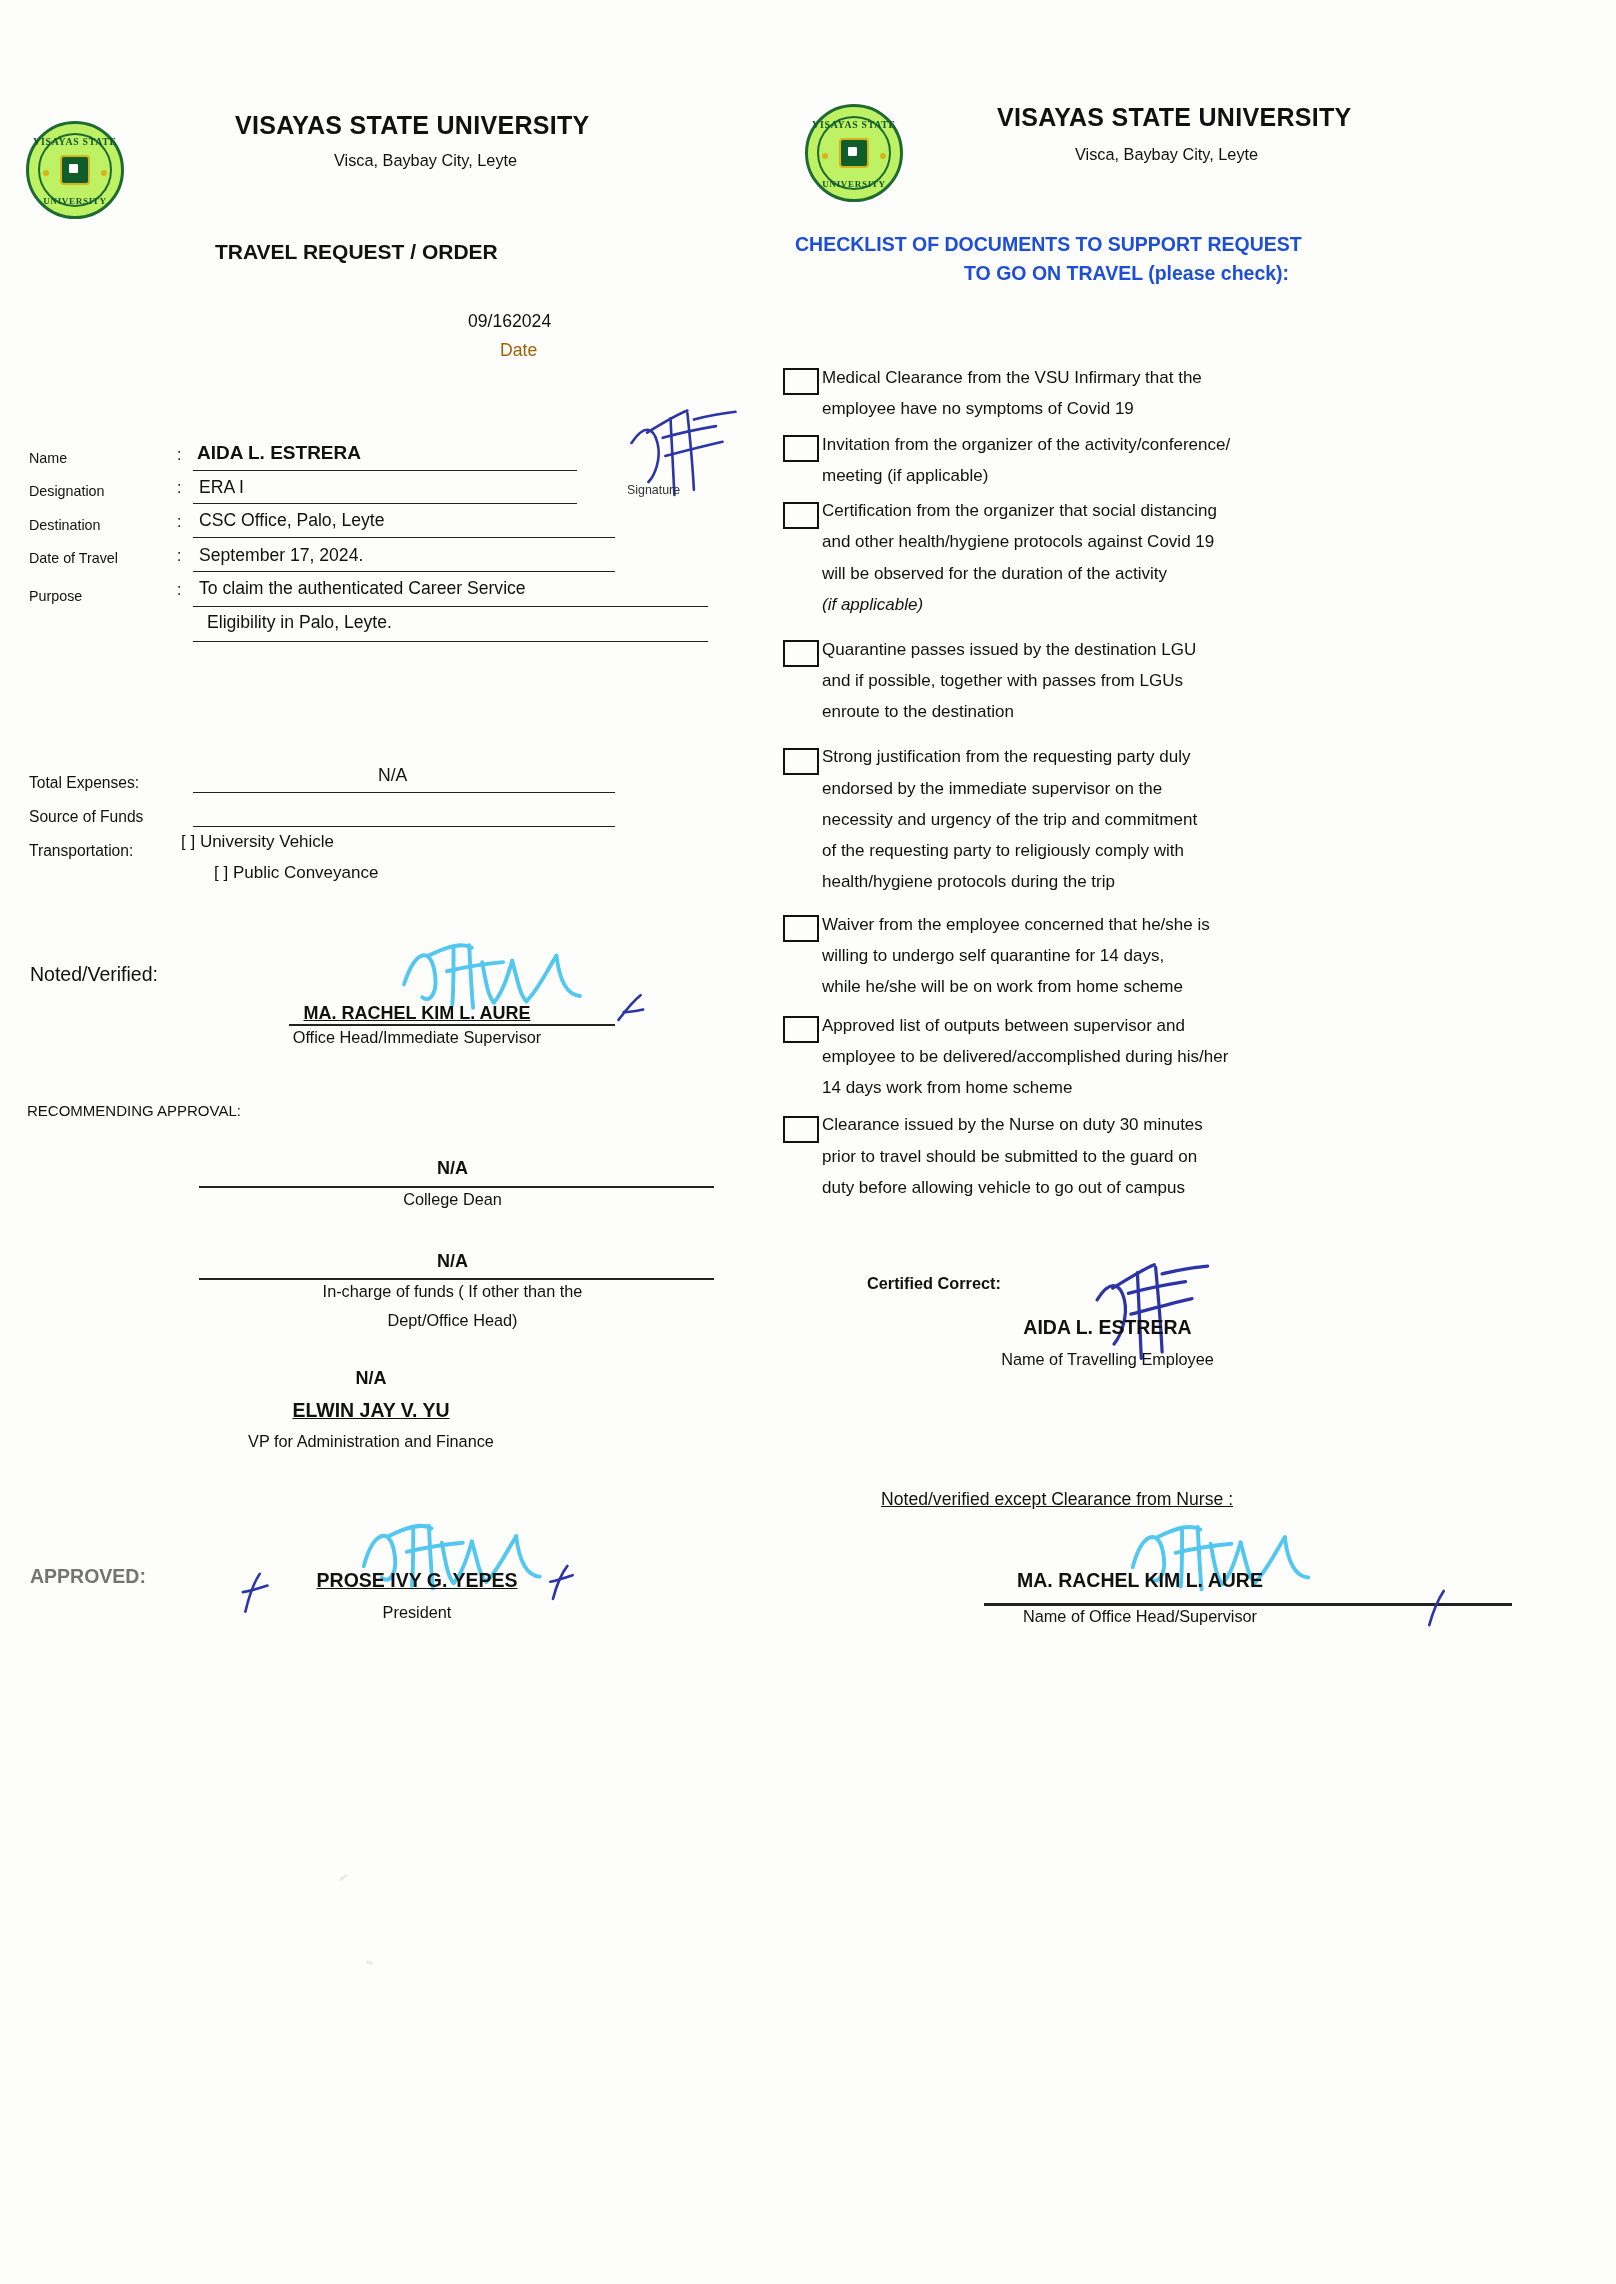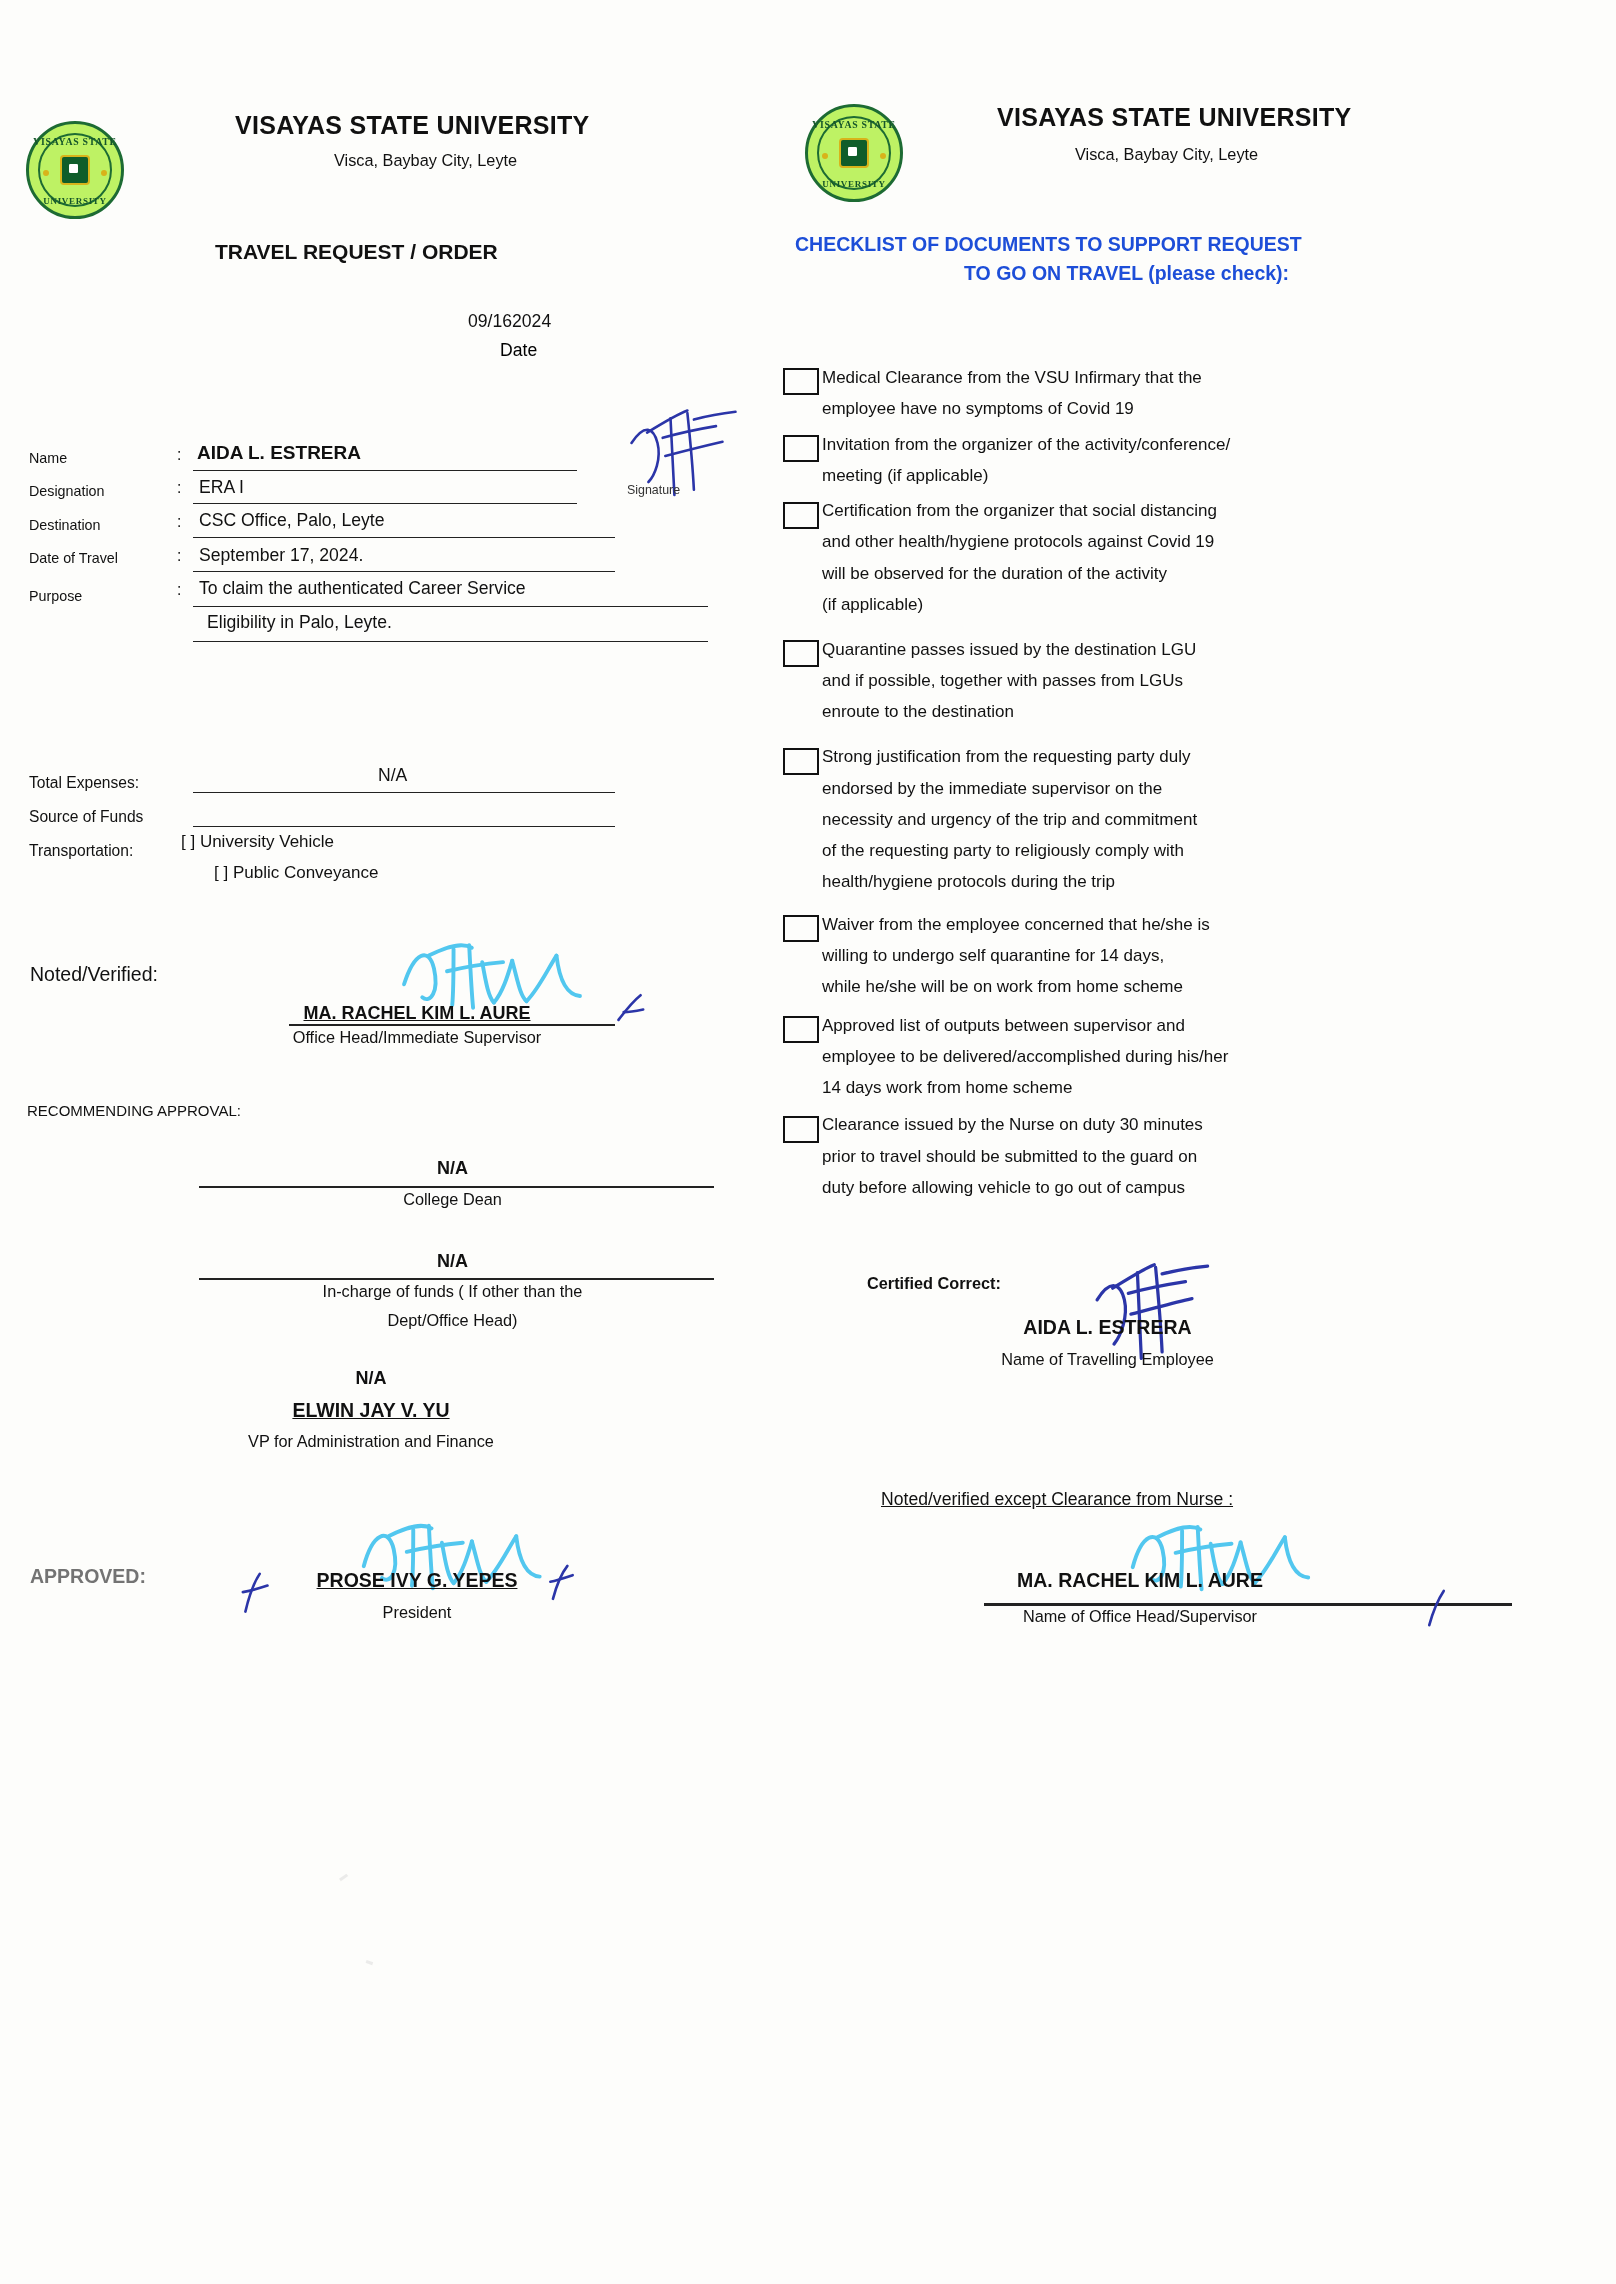--- a/index.html
+++ b/index.html
@@ -108,21 +108,21 @@
   }
   .date-val {
     position: absolute;
     font-size: 17.6px;
     color: #111;
     white-space: nowrap;
   }
   .date-lbl {
     position: absolute;
     font-size: 17.6px;
-    color: #000000;
+    color: #a16207;
     white-space: nowrap;
   }
   .field-label {
     position: absolute;
     font-size: 14.3px;
     color: #111;
     white-space: nowrap;
   }
   .colon {
     position: absolute;
@@ -421,21 +421,21 @@
     <div class="chk-text" style="left:53px; top:393px;">employee have no symptoms of Covid 19</div>
 
     <div class="chk-box" style="left:14.3px; top:435px;"></div>
     <div class="chk-text" style="left:53px; top:429px;">Invitation from the organizer of the activity/conference/</div>
     <div class="chk-text" style="left:53px; top:460px;">meeting (if applicable)</div>
 
     <div class="chk-box" style="left:14.3px; top:502px;"></div>
     <div class="chk-text" style="left:53px; top:495px;">Certification from the organizer that social distancing</div>
     <div class="chk-text" style="left:53px; top:526px;">and other health/hygiene protocols against Covid 19</div>
     <div class="chk-text" style="left:53px; top:558px;">will be observed for the duration of the activity</div>
-    <div class="chk-text" style="left:53px; top:589px;"> (if applicable)</div>
+    <div class="chk-text" style="left:53px; top:589px;font-style:italic;"> (if applicable)</div>
 
     <div class="chk-box" style="left:14.3px; top:640px;"></div>
     <div class="chk-text" style="left:53px; top:634px;">Quarantine passes issued by the destination LGU</div>
     <div class="chk-text" style="left:53px; top:665px;">and if possible, together with passes from LGUs</div>
     <div class="chk-text" style="left:53px; top:696px;">enroute to the destination</div>
 
     <div class="chk-box" style="left:14.3px; top:748px;"></div>
     <div class="chk-text" style="left:53px; top:741px;">Strong justification from the requesting party duly</div>
     <div class="chk-text" style="left:53px; top:773px;">endorsed by the immediate supervisor on the</div>
     <div class="chk-text" style="left:53px; top:804px;">necessity and urgency of the trip and commitment</div>

